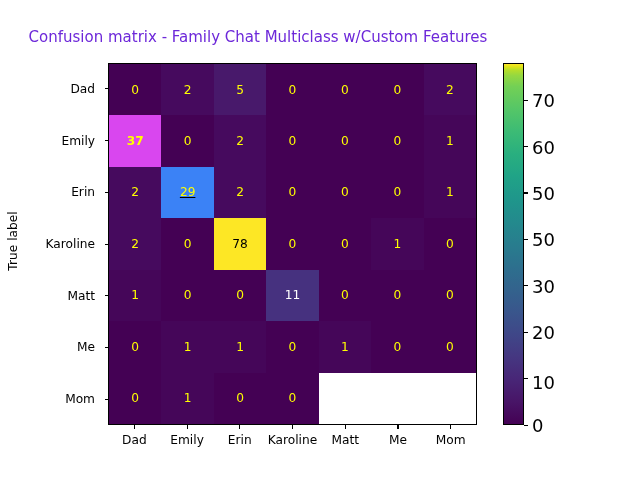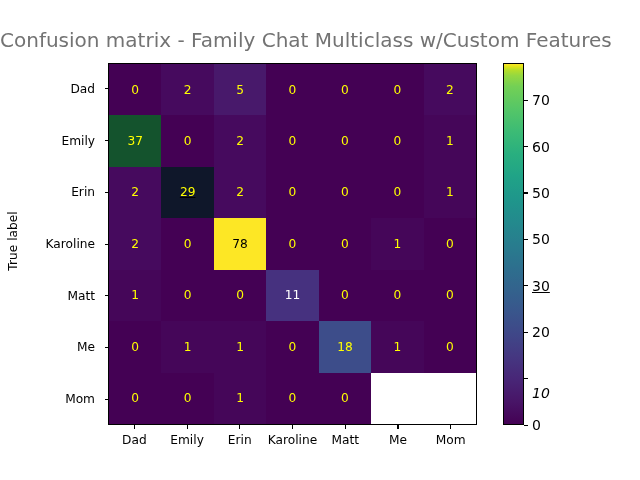--- a/index.html
+++ b/index.html
@@ -22,22 +22,22 @@
     height: 480px;
     background: #ffffff;
   }
   
   #title {
     position: absolute;
     left: 0;
     top: 28px;
     width: 516px;
     text-align: center;
-    font-size: 20px;
-    color: #737373;
+    font-size: 15px;
+    color: #6d28d9;
     white-space: nowrap;
   }
   
   #axes {
     position: absolute;
     left: 108px;
     top: 63px;
     width: 369px;
     height: 362px;
     border: 1.1px solid #000000;
@@ -153,21 +153,21 @@
   .cbtick-mark {
     position: absolute;
     left: 21px;
     width: 3.5px;
     height: 1.1px;
     background: #000000;
   }
   .cbtick-label {
     position: absolute;
     left: 29px;
-    font-size: 14px;
+    font-size: 18px;
     transform: translateY(-50%);
     white-space: nowrap;
   }
 </style>
 </head>
 <body>
 
 <div id="figure">
 
   <div id="title">Confusion matrix - Family Chat Multiclass w/Custom Features</div>
@@ -221,21 +221,21 @@
         </div>
         <div class="cell" style="background: rgb(68, 1, 84);">
           <span style="color: rgb(255, 255, 0);">0</span>
         </div>
         <div class="cell" style="background: rgb(68, 1, 84);">
           <span style="color: rgb(255, 255, 0);">0</span>
         </div>
         <div class="cell" style="background: rgb(70, 10, 94);">
           <span style="color: rgb(255, 255, 0);">2</span>
         </div>
-        <div class="cell" style="background: #14532d;">
+        <div class="cell" style="background: #d946ef; font-weight: bold;">
           <span style="color: rgb(255, 255, 0);">37</span>
         </div>
         <div class="cell" style="background: rgb(68, 1, 84);">
           <span style="color: rgb(255, 255, 0);">0</span>
         </div>
         <div class="cell" style="background: rgb(70, 10, 94);">
           <span style="color: rgb(255, 255, 0);">2</span>
         </div>
         <div class="cell" style="background: rgb(68, 1, 84);">
           <span style="color: rgb(255, 255, 0);">0</span>
@@ -245,21 +245,21 @@
         </div>
         <div class="cell" style="background: rgb(68, 1, 84);">
           <span style="color: rgb(255, 255, 0);">0</span>
         </div>
         <div class="cell" style="background: rgb(69, 6, 89);">
           <span style="color: rgb(255, 255, 0);">1</span>
         </div>
         <div class="cell" style="background: rgb(70, 10, 94);">
           <span style="color: rgb(255, 255, 0);">2</span>
         </div>
-        <div class="cell" style="background: #0f172a; text-decoration: underline;">
+        <div class="cell" style="background: #3b82f6; text-decoration: underline;">
           <span style="color: rgb(255, 255, 0);">29</span>
         </div>
         <div class="cell" style="background: rgb(70, 10, 94);">
           <span style="color: rgb(255, 255, 0);">2</span>
         </div>
         <div class="cell" style="background: rgb(68, 1, 84);">
           <span style="color: rgb(255, 255, 0);">0</span>
         </div>
         <div class="cell" style="background: rgb(68, 1, 84);">
           <span style="color: rgb(255, 255, 0);">0</span>
@@ -316,23 +316,20 @@
           <span style="color: rgb(255, 255, 0);">0</span>
         </div>
         <div class="cell" style="background: rgb(69, 6, 89);">
           <span style="color: rgb(255, 255, 0);">1</span>
         </div>
         <div class="cell" style="background: rgb(69, 6, 89);">
           <span style="color: rgb(255, 255, 0);">1</span>
         </div>
         <div class="cell" style="background: rgb(68, 1, 84);">
           <span style="color: rgb(255, 255, 0);">0</span>
-        </div>
-        <div class="cell" style="background: rgb(61, 77, 138);">
-          <span style="color: rgb(255, 255, 0);">18</span>
         </div>
         <div class="cell" style="background: rgb(69, 6, 89);">
           <span style="color: rgb(255, 255, 0);">1</span>
         </div>
         <div class="cell" style="background: rgb(68, 1, 84);">
           <span style="color: rgb(255, 255, 0);">0</span>
         </div>
         <div class="cell" style="background: rgb(68, 1, 84);">
           <span style="color: rgb(255, 255, 0);">0</span>
         </div>
@@ -367,25 +364,25 @@
       <div class="xcol" style="left: 342.643px;">Mom</div>
       <div class="xtick-mark" style="left: 342.143px;"></div>
     </div>
 
 
   <div id="colorbar-wrap">
     <div id="colorbar"></div>
   <div class="cbtick-mark" style="top: 361.5px;"></div>
       <div class="cbtick-label" style="top: 362px;">0</div>
       <div class="cbtick-mark" style="top: 315.09px;"></div>
-      <div class="cbtick-label" style="top: 330px; font-style: italic;">10</div>
+      <div class="cbtick-label" style="top: 319px;">10</div>
       <div class="cbtick-mark" style="top: 268.679px;"></div>
       <div class="cbtick-label" style="top: 269.179px;">20</div>
       <div class="cbtick-mark" style="top: 222.269px;"></div>
-      <div class="cbtick-label" style="top: 222.769px; text-decoration: underline;">30</div>
+      <div class="cbtick-label" style="top: 222.769px;">30</div>
       <div class="cbtick-mark" style="top: 175.859px;"></div>
       <div class="cbtick-label" style="top: 176.359px;">50</div>
       <div class="cbtick-mark" style="top: 129.449px;"></div>
       <div class="cbtick-label" style="top: 129.949px;">50</div>
       <div class="cbtick-mark" style="top: 83.0385px;"></div>
       <div class="cbtick-label" style="top: 83.5385px;">60</div>
       <div class="cbtick-mark" style="top: 36.6282px;"></div>
       <div class="cbtick-label" style="top: 37.1282px;">70</div>
     </div>
 

